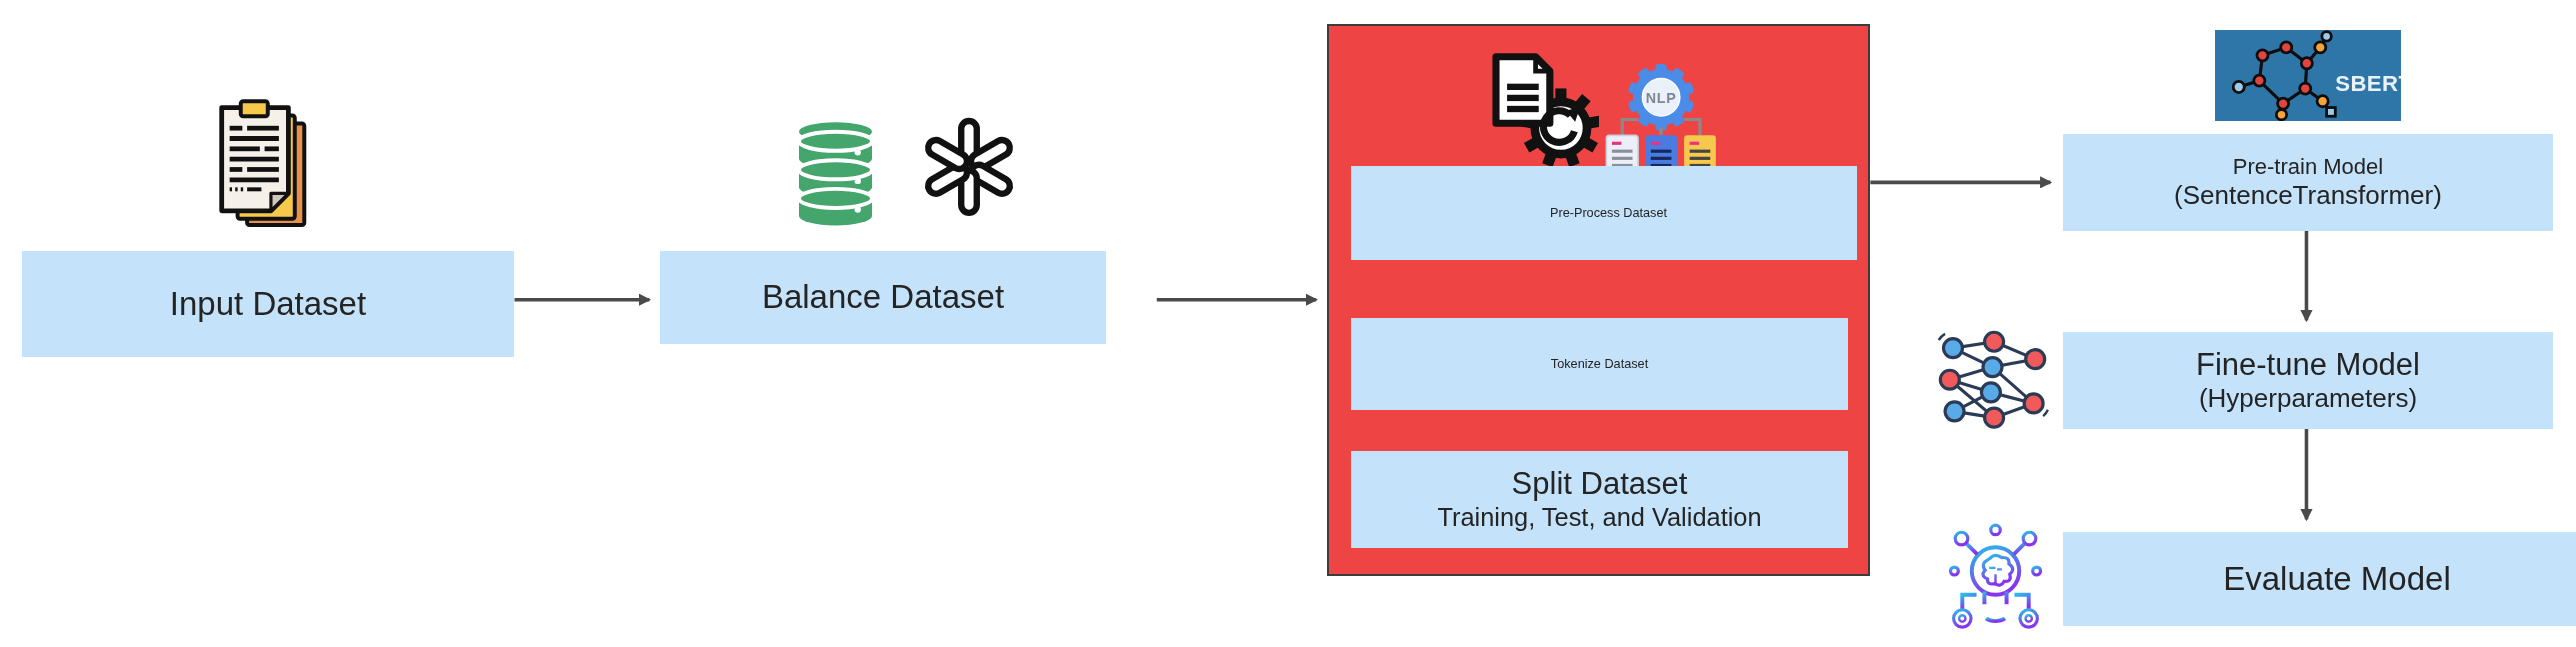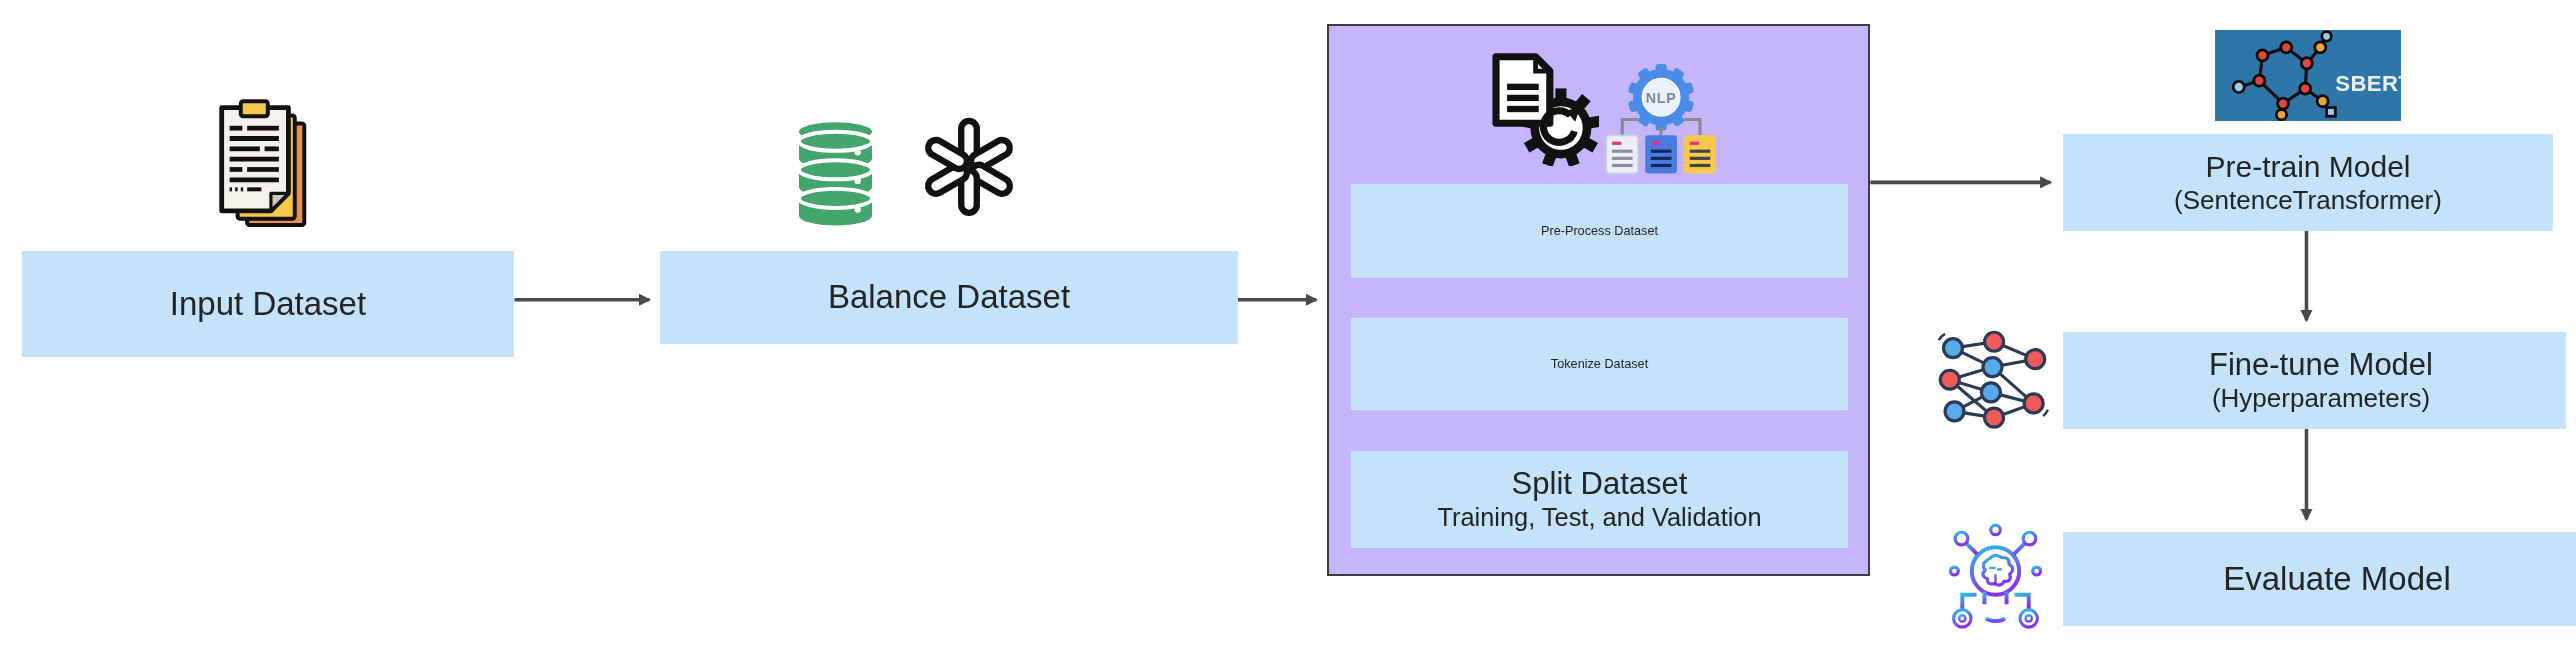--- a/index.html
+++ b/index.html
@@ -14,21 +14,21 @@
   html,body{margin:0;padding:0;background:#ffffff;}
   .canvas{position:relative;width:2576px;height:647px;background:#ffffff;overflow:hidden;
           font-family:"Liberation Sans", sans-serif;color:var(--text);}
   .overlay{position:absolute;left:0;top:0;width:2576px;height:647px;pointer-events:none;}
   .box{position:absolute;background:var(--box-fill);display:flex;flex-direction:column;
        align-items:center;justify-content:center;text-align:center;line-height:1.18;}
   .box .l1{font-size:33px;}
   .box .l2{font-size:26px;}
   .icon{position:absolute;}
   .container{position:absolute;left:1327px;top:24px;width:539px;height:548px;
-             border:2.4px solid var(--container-border);background:#c4b5fd;}
+             border:2.4px solid var(--container-border);background:#ef4444;}
   .inner-box{position:absolute;left:22px;width:497px;background:var(--box-fill);
              display:flex;flex-direction:column;align-items:center;justify-content:center;
              text-align:center;line-height:1.18;}
   .nlp-label{font-size:18px;font-weight:bold;fill:#7d8795;letter-spacing:1px;}
   .sbert-text{font-size:28px;font-weight:bold;fill:#EAF2F8;letter-spacing:0.5px;}
 </style>
 </head>
 <body>
 
 <div class="canvas">
@@ -115,21 +115,21 @@
         </g>
       <g transform="rotate(240 75 77)">
           <rect x="64" y="12" width="22" height="60" rx="11"></rect>
         </g>
       <g transform="rotate(300 75 77)">
           <rect x="64" y="12" width="22" height="60" rx="11"></rect>
         </g>
     </g>
   </svg>
 
-  <div class="box" style="left:660px;top:251px;width:578px;height:93px;">
+  <div class="box" style="left:660px;top:251px;width:446px;height:93px;">
     <span class="l1">Balance Dataset</span>
   </div>
 
   <div class="container">
 
     <svg class="icon" style="left:159px;top:26px;" width="111" height="114" viewBox="0 0 140 144">
       <g fill="var(--ink)">
         <g transform="rotate(0 92 96)">
             <rect x="85" y="46" width="14" height="16"></rect>
           </g>
@@ -227,21 +227,21 @@
       </g>
       <g>
         <rect x="102" y="100" width="40" height="48" rx="4" fill="var(--doc-yellow)"></rect>
         <line x1="109" y1="110" x2="121" y2="110" stroke="var(--pink)" stroke-width="4"></line>
         <line x1="109" y1="120" x2="135" y2="120" stroke="#454545" stroke-width="4"></line>
         <line x1="109" y1="129" x2="135" y2="129" stroke="#454545" stroke-width="4"></line>
         <line x1="109" y1="138" x2="135" y2="138" stroke="#454545" stroke-width="4"></line>
       </g>
     </svg>
 
-    <div class="inner-box" style="top:158px;height:94px;">
+    <div class="inner-box" style="top:140px;height:94px;padding-left:9px;">
       <span class="l1">Pre-Process Dataset</span>
     </div>
     <div class="inner-box" style="top:425px;height:97px;">
       <span class="l1" style="font-size:31px;">Split Dataset</span>
       <span class="l2" style="font-size:25.4px;">Training, Test, and Validation</span>
     </div>
     <div class="inner-box" style="top:292px;height:92px;">
       <span class="l1">Tokenize Dataset</span>
     </div>
   </div>
@@ -268,21 +268,21 @@
       <circle cx="133" cy="22" r="7" fill="var(--node-orange)"></circle>
       <circle cx="141" cy="8" r="6" fill="var(--node-blue)"></circle>
       <circle cx="136" cy="90" r="7" fill="var(--node-orange)"></circle>
       <rect x="141" y="98" width="11" height="11" fill="var(--node-blue)"></rect>
       <circle cx="84" cy="107" r="6.5" fill="var(--node-orange)"></circle>
     </g>
     <text x="152" y="77" class="sbert-text">SBERT.net</text>
   </svg>
 
   <div class="box" style="left:2063px;top:134px;width:490px;height:97px;">
-    <span class="l1" style="font-size:30px;">Pre-train Model</span>
+    <span class="l1" style="font-size:22px;">Pre-train Model</span>
     <span class="l2">(SentenceTransformer)</span>
   </div>
 
   <svg class="icon" style="left:1934px;top:329px;" width="117" height="103" viewBox="0 0 148 130">
     <g stroke="var(--nn-stroke)" stroke-width="4">
       <line x1="24" y1="24" x2="76" y2="16"></line>
       <line x1="24" y1="24" x2="74" y2="48"></line>
       <line x1="20" y1="64" x2="74" y2="48"></line>
       <line x1="20" y1="64" x2="72" y2="80"></line>
       <line x1="20" y1="64" x2="76" y2="112"></line>
@@ -304,21 +304,21 @@
       <circle cx="76" cy="112" r="12" fill="var(--nn-red)"></circle>
       <circle cx="128" cy="38" r="12" fill="var(--nn-red)"></circle>
       <circle cx="126" cy="94" r="12" fill="var(--nn-red)"></circle>
     </g>
     <g stroke="var(--nn-stroke)" stroke-width="3" fill="none">
       <path d="M6,14 A20,20 0 0 1 14,6"></path>
       <path d="M144,102 A18,18 0 0 1 138,110"></path>
     </g>
   </svg>
 
-  <div class="box" style="left:2063px;top:332px;width:490px;height:97px;padding-left:13px;">
+  <div class="box" style="left:2063px;top:332px;width:490px;height:97px;">
     <span class="l1" style="font-size:31px;">Fine-tune Model</span>
     <span class="l2">(Hyperparameters)</span>
   </div>
 
   <svg class="icon" style="left:1940px;top:522px;" width="111" height="117" viewBox="0 0 140 148">
     <defs>
       <linearGradient id="bulbgrad" x1="0" y1="0" x2="0.35" y2="1">
         <stop offset="0" style="stop-color:var(--bulb-cyan)"></stop>
         <stop offset="1" style="stop-color:var(--bulb-purple)"></stop>
       </linearGradient>

